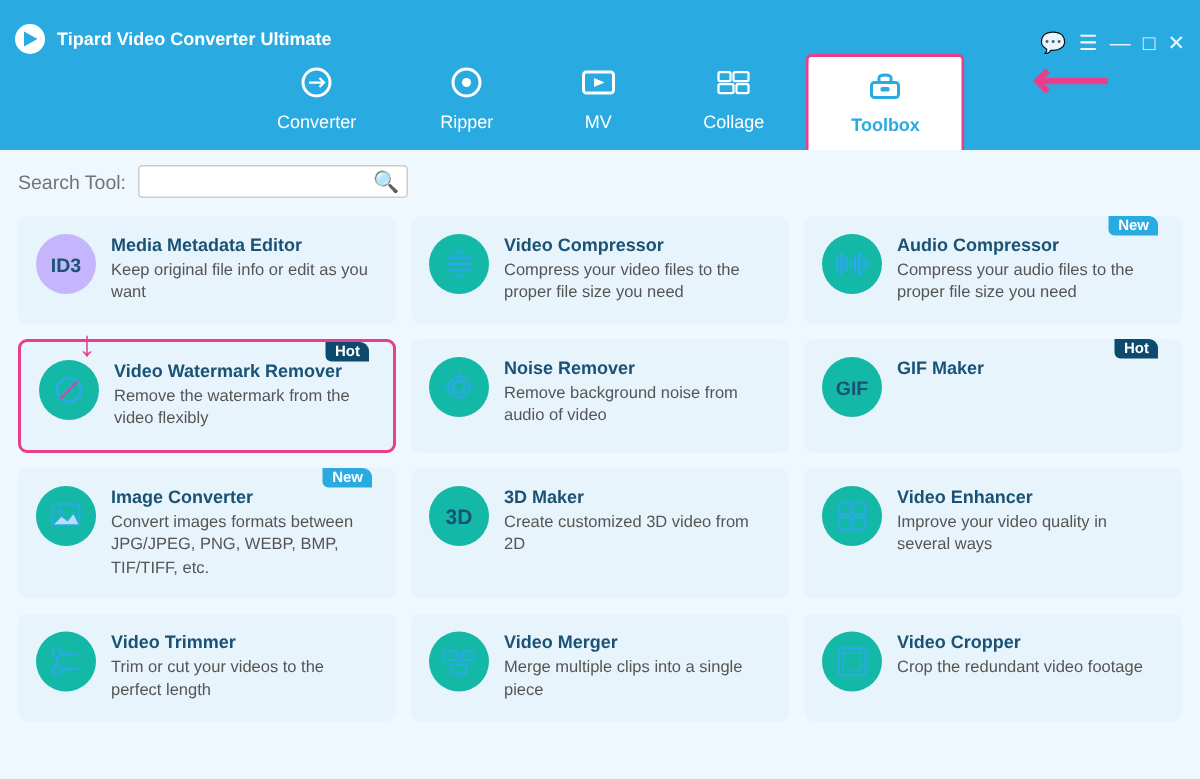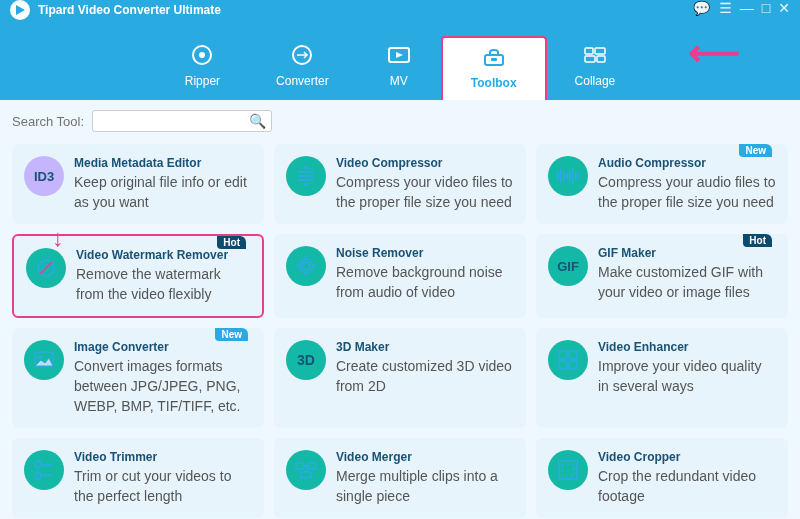--- a/index.html
+++ b/index.html
@@ -9,21 +9,21 @@
       font-family: Arial, sans-serif;
       background: #fff;
       overflow: hidden;
     }
 
     
     .title-bar {
       background: #29abe2;
       height: 36px;
       display: flex;
-      align-items: flex-start;
+      align-items: flex-end;
       justify-content: space-between;
       padding: 0 10px;
     }
     .title-bar-left {
       display: flex;
       align-items: center;
       gap: 8px;
     }
     .app-logo {
       width: 20px;
@@ -168,21 +168,21 @@
     .tool-info {
       flex: 1;
     }
     .tool-name {
       font-size: 12px;
       font-weight: bold;
       color: #1a5276;
       margin-bottom: 3px;
     }
     .tool-desc {
-      font-size: 14px;
+      font-size: 11px;
       color: #555;
       line-height: 1.4;
     }
 
     .badge {
       position: absolute;
       top: 0;
       right: 16px;
       padding: 1px 6px;
       border-radius: 0 6px 0 4px;
@@ -222,63 +222,63 @@
     <span class="title-btn">✕</span>
   </div>
 </div>
 
 <div class="nav-area">
   <div class="nav-tabs">
     <div class="nav-tab">
       <span class="tab-icon">
         <svg width="28" height="22" viewBox="0 0 28 22">
           <circle cx="14" cy="11" r="9" fill="none" stroke="#fff" stroke-width="2"></circle>
-          <circle cx="14" cy="11" r="3" fill="#fff"></circle>
+          <path d="M9 11 L19 11 M16 8 L19 11 L16 14" stroke="#fff" stroke-width="1.5" fill="none"></path>
         </svg>
       </span>
-      <span>Ripper</span>
+      <span>Converter</span>
     </div>
     <div class="nav-tab">
       <span class="tab-icon">
         <svg width="28" height="22" viewBox="0 0 28 22">
           <circle cx="14" cy="11" r="9" fill="none" stroke="#fff" stroke-width="2"></circle>
-          <path d="M9 11 L19 11 M16 8 L19 11 L16 14" stroke="#fff" stroke-width="1.5" fill="none"></path>
+          <circle cx="14" cy="11" r="3" fill="#fff"></circle>
         </svg>
       </span>
-      <span>Converter</span>
+      <span>Ripper</span>
     </div>
     <div class="nav-tab">
       <span class="tab-icon">
         <svg width="28" height="22" viewBox="0 0 28 22">
           <rect x="4" y="4" width="20" height="14" rx="2" fill="none" stroke="#fff" stroke-width="2"></rect>
           <polygon points="11,8 11,14 18,11" fill="#fff"></polygon>
         </svg>
       </span>
       <span>MV</span>
-    </div>
-    <div class="nav-tab active" style="border:2px solid #e83e8c; border-bottom:none; background:#fff; color:#29abe2;">
-      <span class="tab-icon">
-        <svg width="28" height="22" viewBox="0 0 28 22">
-          <rect x="5" y="9" width="18" height="10" rx="2" fill="none" stroke="#29abe2" stroke-width="2"></rect>
-          <path d="M10 9 V6 Q10 4 14 4 Q18 4 18 6 V9" fill="none" stroke="#29abe2" stroke-width="2"></path>
-          <rect x="11" y="12" width="6" height="3" rx="1" fill="#29abe2"></rect>
-        </svg>
-      </span>
-      <span style="color:#29abe2;font-weight:bold;">Toolbox</span>
     </div>
     <div class="nav-tab">
       <span class="tab-icon">
         <svg width="28" height="22" viewBox="0 0 28 22">
           <rect x="4" y="4" width="8" height="6" rx="1" fill="none" stroke="#fff" stroke-width="1.5"></rect>
           <rect x="14" y="4" width="10" height="6" rx="1" fill="none" stroke="#fff" stroke-width="1.5"></rect>
           <rect x="4" y="12" width="10" height="6" rx="1" fill="none" stroke="#fff" stroke-width="1.5"></rect>
           <rect x="16" y="12" width="8" height="6" rx="1" fill="none" stroke="#fff" stroke-width="1.5"></rect>
         </svg>
       </span>
       <span>Collage</span>
+    </div>
+    <div class="nav-tab active" style="border:2px solid #e83e8c; border-bottom:none; background:#fff; color:#29abe2;">
+      <span class="tab-icon">
+        <svg width="28" height="22" viewBox="0 0 28 22">
+          <rect x="5" y="9" width="18" height="10" rx="2" fill="none" stroke="#29abe2" stroke-width="2"></rect>
+          <path d="M10 9 V6 Q10 4 14 4 Q18 4 18 6 V9" fill="none" stroke="#29abe2" stroke-width="2"></path>
+          <rect x="11" y="12" width="6" height="3" rx="1" fill="#29abe2"></rect>
+        </svg>
+      </span>
+      <span style="color:#29abe2;font-weight:bold;">Toolbox</span>
     </div>
   </div>
 
   <div style="position:absolute; top:-4px; right:60px; color:#e83e8c; font-size:36px; font-weight:bold; pointer-events:none; z-index:10;">⟵</div>
 </div>
 
 <div class="content-area">
 
   <div class="search-bar">
     <span class="search-label">Search Tool:</span>
@@ -366,21 +366,20 @@
         <div class="tool-name">Noise Remover</div>
         <div class="tool-desc">Remove background noise from audio of video</div>
       </div>
     </div>
 
     <div class="tool-card">
       <span class="badge hot">Hot</span>
       <div class="tool-icon-circle light" style="font-size:13px;font-weight:bold;color:#1a5276;">GIF</div>
       <div class="tool-info">
         <div class="tool-name">GIF Maker</div>
-        <div class="tool-desc">Make customized GIF with your video or image files</div>
       </div>
     </div>
 
     <div class="tool-card">
       <span class="badge new">New</span>
       <div class="tool-icon-circle light">
         <svg width="24" height="24" viewBox="0 0 24 24">
           <rect x="3" y="4" width="18" height="14" rx="2" fill="none" stroke="#29abe2" stroke-width="1.5"></rect>
           <circle cx="8" cy="9" r="2" fill="#29abe2"></circle>
           <polygon points="3,18 9,12 13,15 17,10 21,18" fill="#b8dff5" stroke="#29abe2" stroke-width="1"></polygon>

